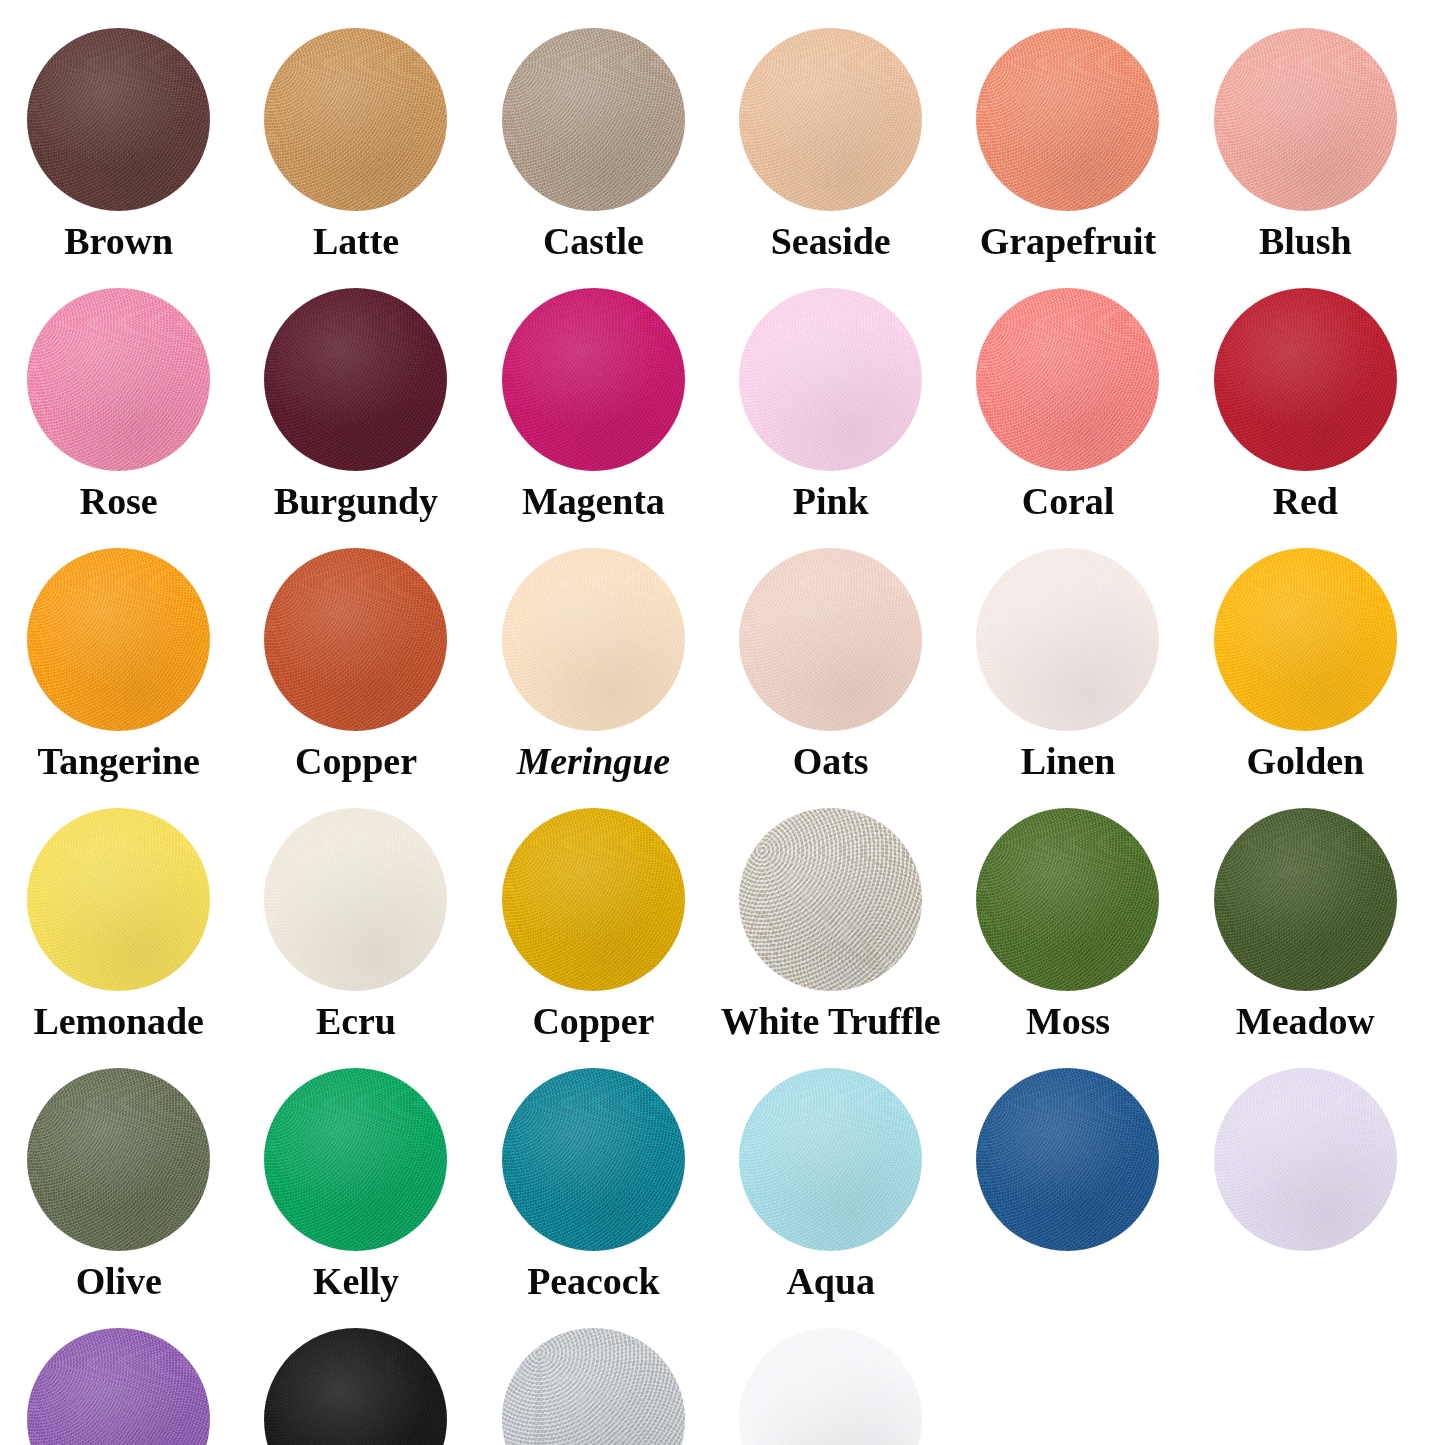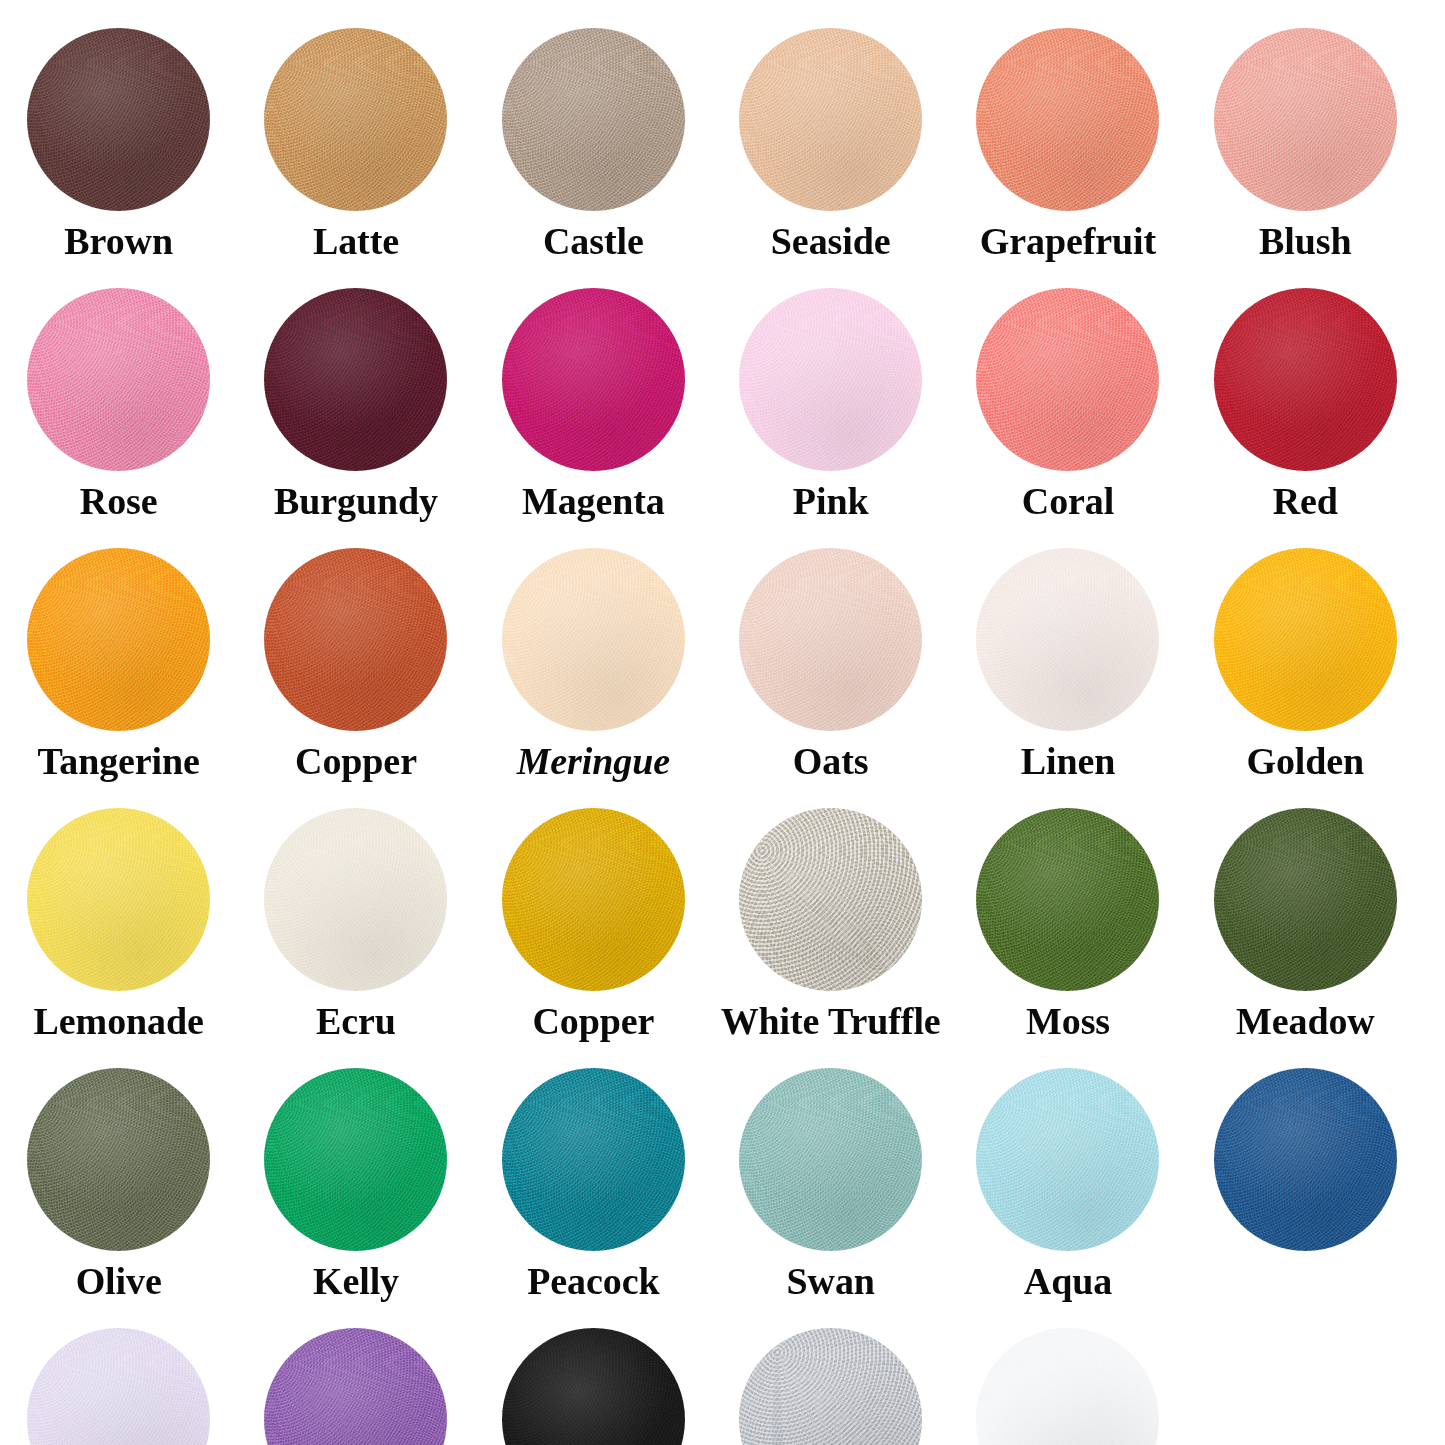--- a/index.html
+++ b/index.html
@@ -213,24 +213,20 @@
     </div>
     <div class="swatch-cell">
       <div class="swatch-disc" style="background-color: rgb(13, 159, 91);"></div>
       <div class="swatch-label" style="color: rgb(10, 10, 10);">Kelly</div>
     </div>
     <div class="swatch-cell">
       <div class="swatch-disc" style="background-color: rgb(18, 124, 142);"></div>
       <div class="swatch-label" style="color: rgb(10, 10, 10);">Peacock</div>
     </div>
     <div class="swatch-cell">
-      <div class="swatch-disc" style="background-color: rgb(139, 188, 183);"></div>
-      <div class="swatch-label" style="color: rgb(10, 10, 10);">Swan</div>
-    </div>
-    <div class="swatch-cell">
       <div class="swatch-disc" style="background-color: rgb(165, 220, 230);"></div>
       <div class="swatch-label" style="color: rgb(10, 10, 10);">Aqua</div>
     </div>
     <div class="swatch-cell">
       <div class="swatch-disc" style="background-color: rgb(35, 85, 138);"></div>
     </div>
     <div class="swatch-cell">
       <div class="swatch-disc" style="background-color: rgb(227, 219, 240);"></div>
     </div>
     <div class="swatch-cell">

